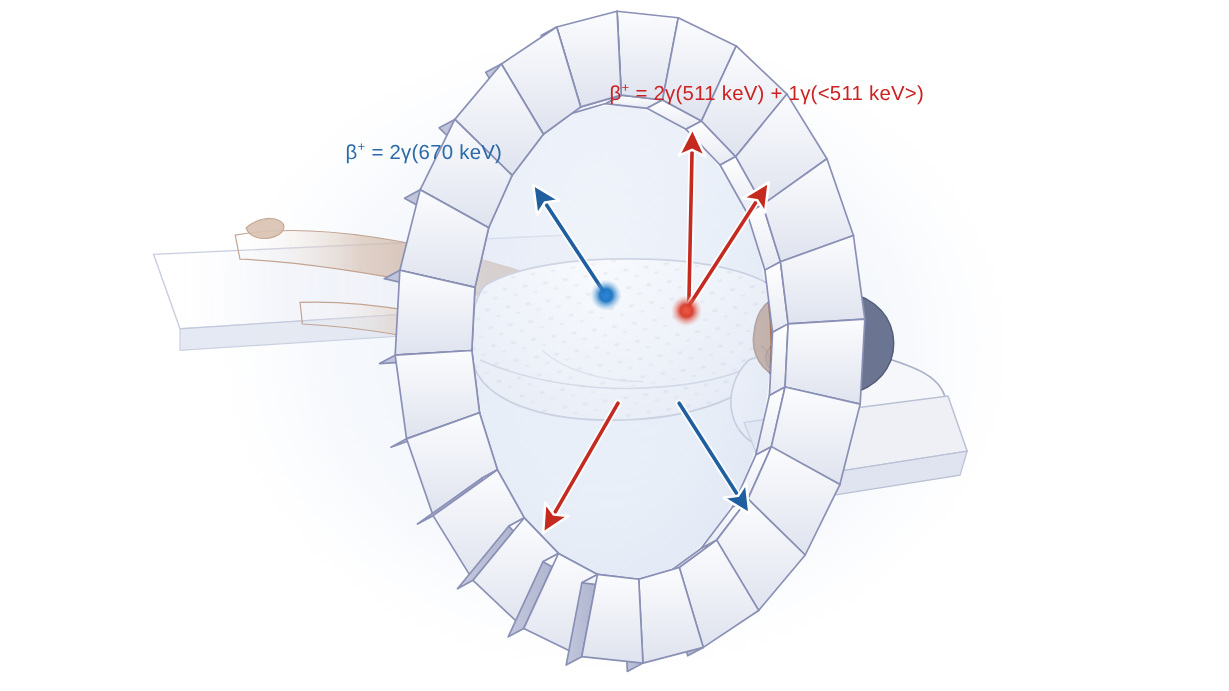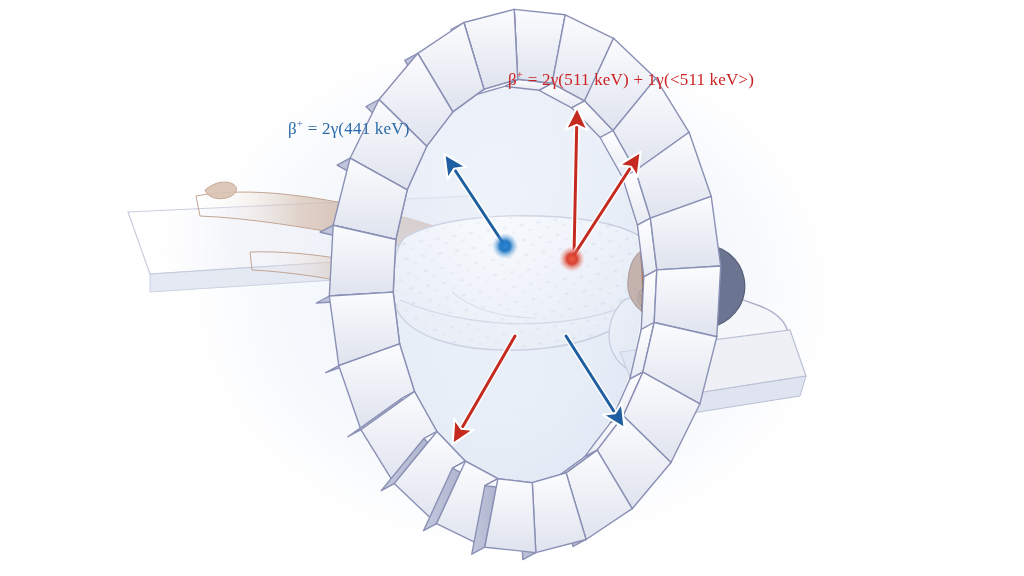--- a/index.html
+++ b/index.html
@@ -1,20 +1,20 @@
 <!DOCTYPE html>
 <html><head>
 <meta charset="utf-8">
 <style>
   html,body{margin:0;padding:0;background:#ffffff;}
   body{width:1024px;height:576px;overflow:hidden;
        font-family:"Liberation Sans","DejaVu Sans",sans-serif;}
   #stage{position:relative;width:1024px;height:576px;background:#ffffff;}
   #scene{position:absolute;inset:0;}
-  .lbl{position:absolute;white-space:nowrap;font-size:17px;letter-spacing:.2px;font-family:Liberation Serif, serif;}
+  .lbl{position:absolute;white-space:nowrap;font-size:17px;letter-spacing:.2px;}
   .lbl sup{font-size:11px;vertical-align:super;}
   #lbl-blue{left:288px;top:117px;color:#2a6aa8;}
   #lbl-red{left:508px;top:68px;color:#cc2222;}
 </style>
 </head>
 <body>
 
 <div id="stage">
 
   <svg id="scene" viewBox="0 0 1024 576" xmlns="http://www.w3.org/2000/svg">
@@ -224,20 +224,20 @@
       </g>
     </g>
 
     <g>
       <circle cx="505" cy="246" r="13" fill="url(#dotB)"></circle>
       <circle cx="572" cy="259" r="13" fill="url(#dotR)"></circle>
     </g>
   </svg>
 
   <div class="lbl" id="lbl-blue">
-    <span>β</span><sup>+</sup><span> = 2γ(441 keV)</span>
+    <span>β</span><sup>+</sup><span> = 2γ(670 keV)</span>
   </div>
 
   <div class="lbl" id="lbl-red">
     <span>β</span><sup>+</sup><span> = 2γ(511 keV) + 1γ(&lt;511 keV&gt;)</span>
   </div>
 
 </div>
 
 </body></html>

